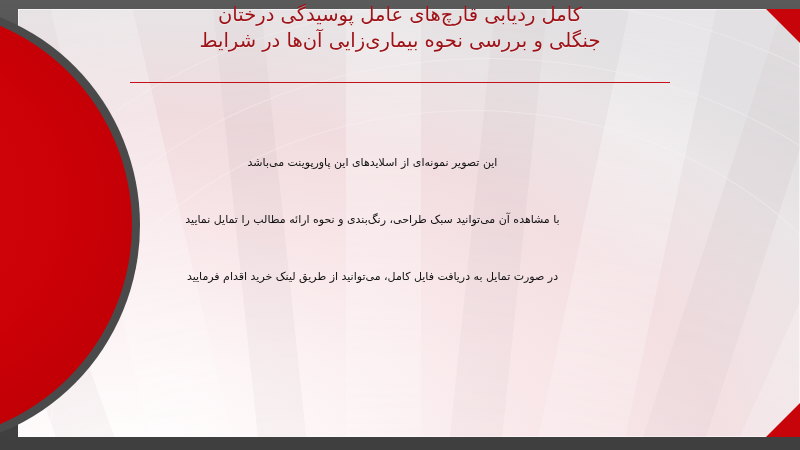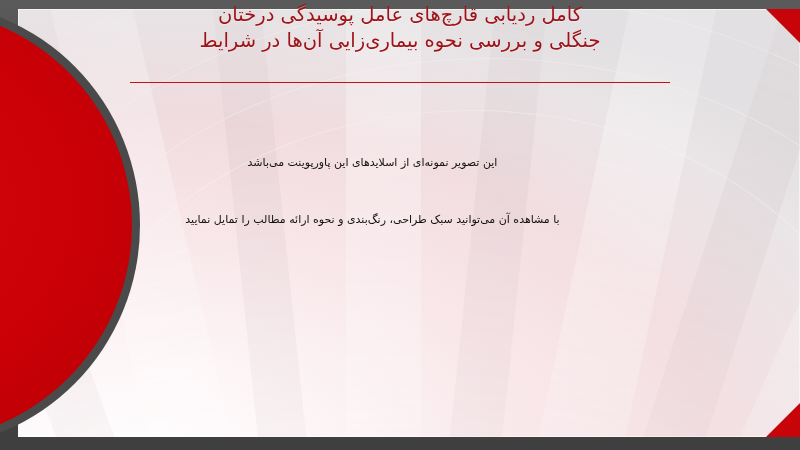--- a/index.html
+++ b/index.html
@@ -196,15 +196,16 @@
   <div class="title-block">
     <div class="title-line">کامل ردیابی قارچ‌های عامل پوسیدگی درختان</div>
     <div class="title-line">جنگلی و بررسی نحوه بیماری‌زایی آن‌ها در شرایط</div>
   </div>
 
   <div class="title-rule"></div>
 
   <div class="body-block">
     <div class="body-line">این تصویر نمونه‌ای از اسلایدهای این پاورپوینت می‌باشد</div>
     <div class="body-line">با مشاهده آن می‌توانید سبک طراحی، رنگ‌بندی و نحوه ارائه مطالب را تمایل نمایید</div>
+    <div class="body-line">در صورت تمایل به دریافت فایل کامل، می‌توانید از طریق لینک خرید اقدام فرمایید</div>
   </div>
 
 </div>
 
 </body></html>

